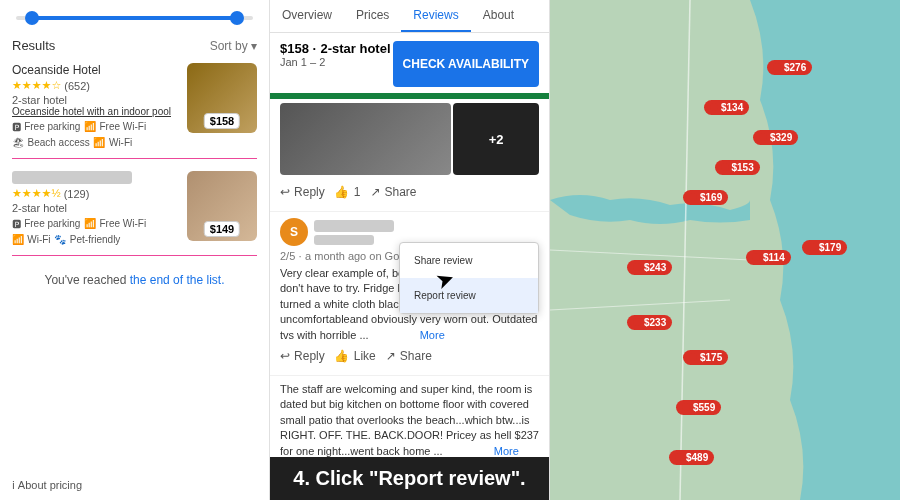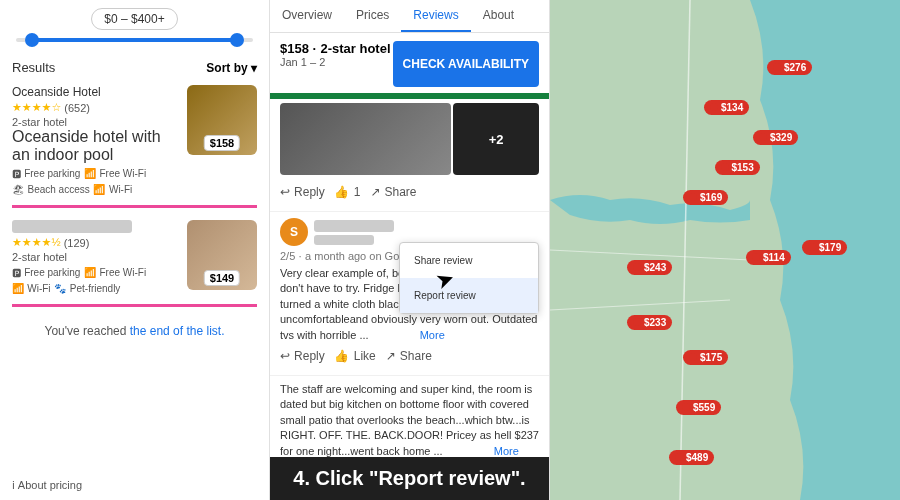--- a/index.html
+++ b/index.html
@@ -57,26 +57,26 @@
     .thumb-left { left: 4%; }
     .thumb-right { right: 4%; }
 
     .results-header {
       display: flex;
       justify-content: space-between;
       align-items: center;
       margin-bottom: 10px;
     }
     .results-label { font-size: 13px; color: #333; font-weight: 500; }
-    .sort-label { font-size: 12px; color: #000000; cursor: pointer; font-weight: bold; }
+    .sort-label { font-size: 12px; color: #737373; cursor: pointer; }
 
     .hotel-card {
       display: flex;
       margin-bottom: 12px;
-      border-bottom: 3px solid #ec4899;
+      border-bottom: 1px solid #ec4899;
       padding-bottom: 10px;
     }
     .hotel-info { flex: 1; }
     .hotel-name { font-size: 13px; font-weight: 500; color: #333; }
     .hotel-name.blurred {
       background: #ccc;
       color: transparent;
       border-radius: 3px;
       height: 13px;
       width: 120px;
@@ -315,44 +315,41 @@
       margin-right: 3px;
     }
 
     .amenity-item { font-size: 10px; color: #555; }
   </style>
 </head>
 <body>
 
 <div class="left-panel">
   <div class="price-range-section">
-    <div class="price-range-label">
-      <span class="price-badge">$0 – $400+</span>
-    </div>
     <div class="slider-track">
       <div class="slider-fill"></div>
       <div class="slider-thumb thumb-left"></div>
       <div class="slider-thumb thumb-right"></div>
     </div>
   </div>
 
   <div class="results-header">
     <span class="results-label">Results</span>
     <span class="sort-label">Sort by ▾</span>
   </div>
 
   <div class="hotel-card">
     <div class="hotel-info">
       <div class="hotel-name" style="font-size:12px;font-weight:500;color:#333;">Oceanside Hotel</div>
       <div class="stars-row">
         <span class="stars">★★★★☆</span>
         <span class="review-count">(652)</span>
       </div>
       <div class="hotel-type">2-star hotel</div>
-      <div class="hotel-type" style="font-size:16px;color:#333;">Oceanside hotel with an indoor pool</div>
+      <div class="hotel-type" style="font-size:10px;color:#333;text-decoration:underline;">Oceanside hotel with an indoor pool</div>
       <div class="amenities">
         <span class="amenity-item">🅿 Free parking</span>
         <span class="amenity-item">📶 Free Wi-Fi</span>
         <span class="amenity-item">🏖 Beach access</span>
         <span class="amenity-item">📶 Wi-Fi</span>
       </div>
     </div>
     <div class="hotel-img-wrap">
       <div class="hotel-img brown"></div>
       <div class="price-tag">$158</div>

